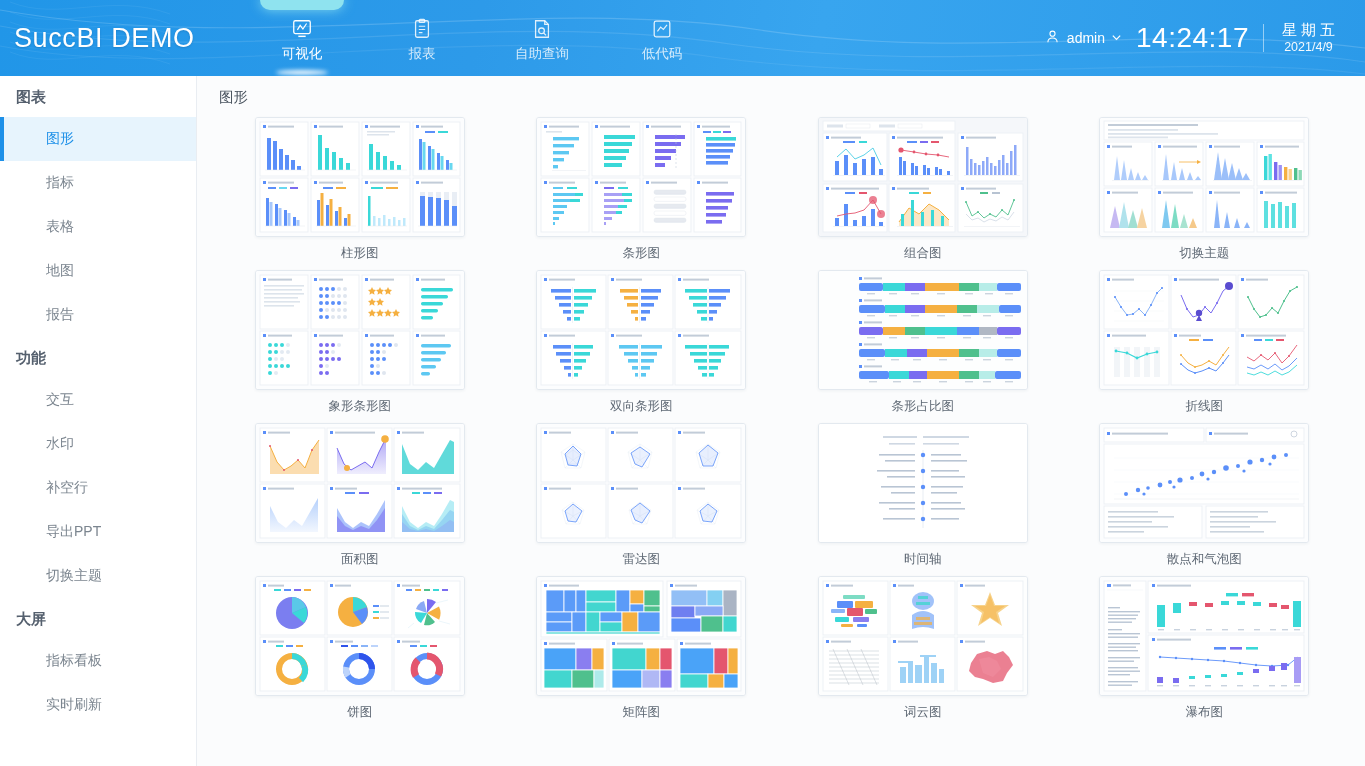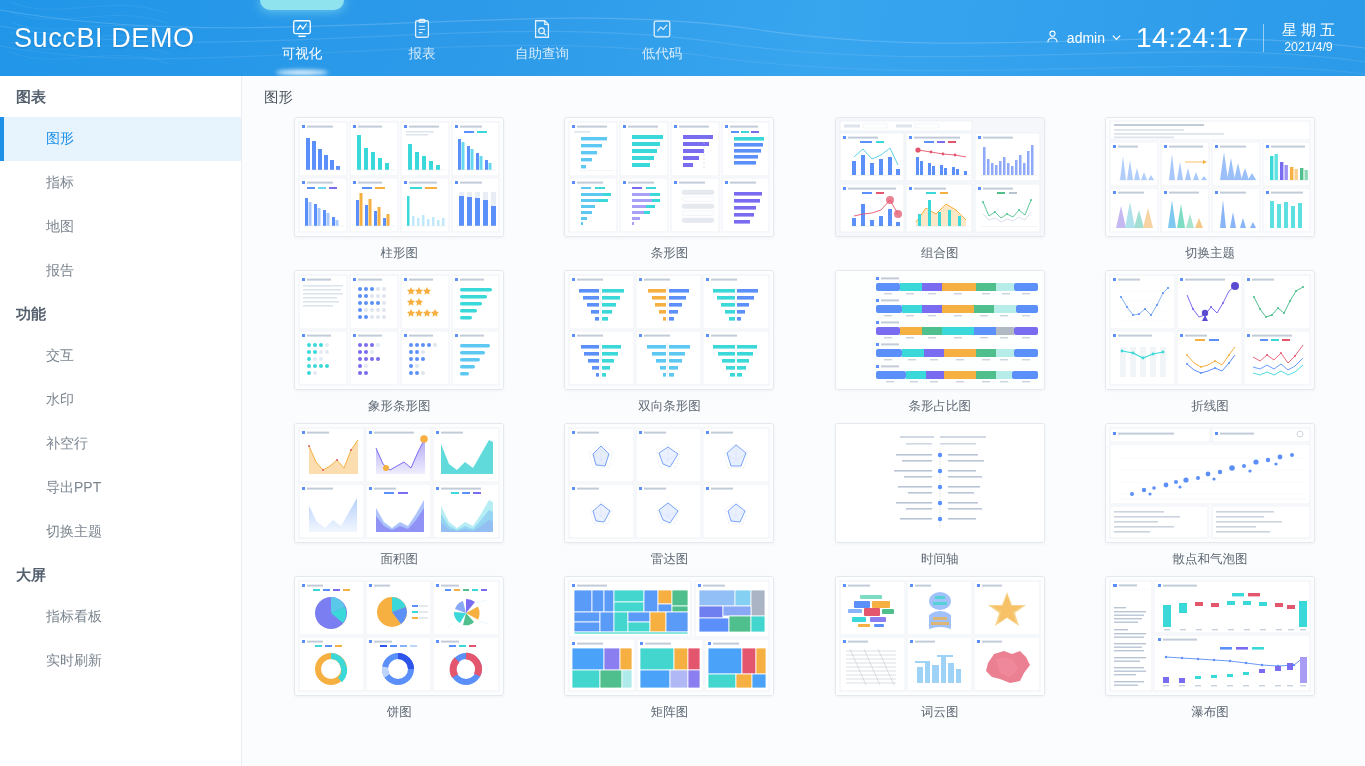--- a/index.html
+++ b/index.html
@@ -93,21 +93,21 @@
     line-height: 1;
   }
   .date-box { line-height: 1.25; text-align: center; }
   .date-week { font-size: 15px; letter-spacing: 4px; padding-left:4px;}
   .date-ymd { font-size: 12.5px; opacity: .95; }
 
   
   .body-wrap { display: flex; height: 690px; }
 
   .sidebar {
-    width: 242px;
+    width: 197px;
     background: #ffffff;
     border-right: 1px solid #e9edf2;
     overflow: hidden;
     flex: none;
   }
   .side-group {
     font-size: 15px;
     font-weight: bold;
     color: #55606e;
     padding: 12px 0 10px 16px;
@@ -260,20 +260,23 @@
 
   <aside class="sidebar">
     <div class="side-group">图表</div>
     <div class="side-item active">
         <span>图形</span>
       </div>
     <div class="side-item">
         <span>指标</span>
       </div>
     <div class="side-item">
+        <span>表格</span>
+      </div>
+    <div class="side-item">
         <span>地图</span>
       </div>
     <div class="side-item">
         <span>报告</span>
       </div>
 
     <div class="side-group">功能</div>
     <div class="side-item">
         <span>交互</span>
       </div>

